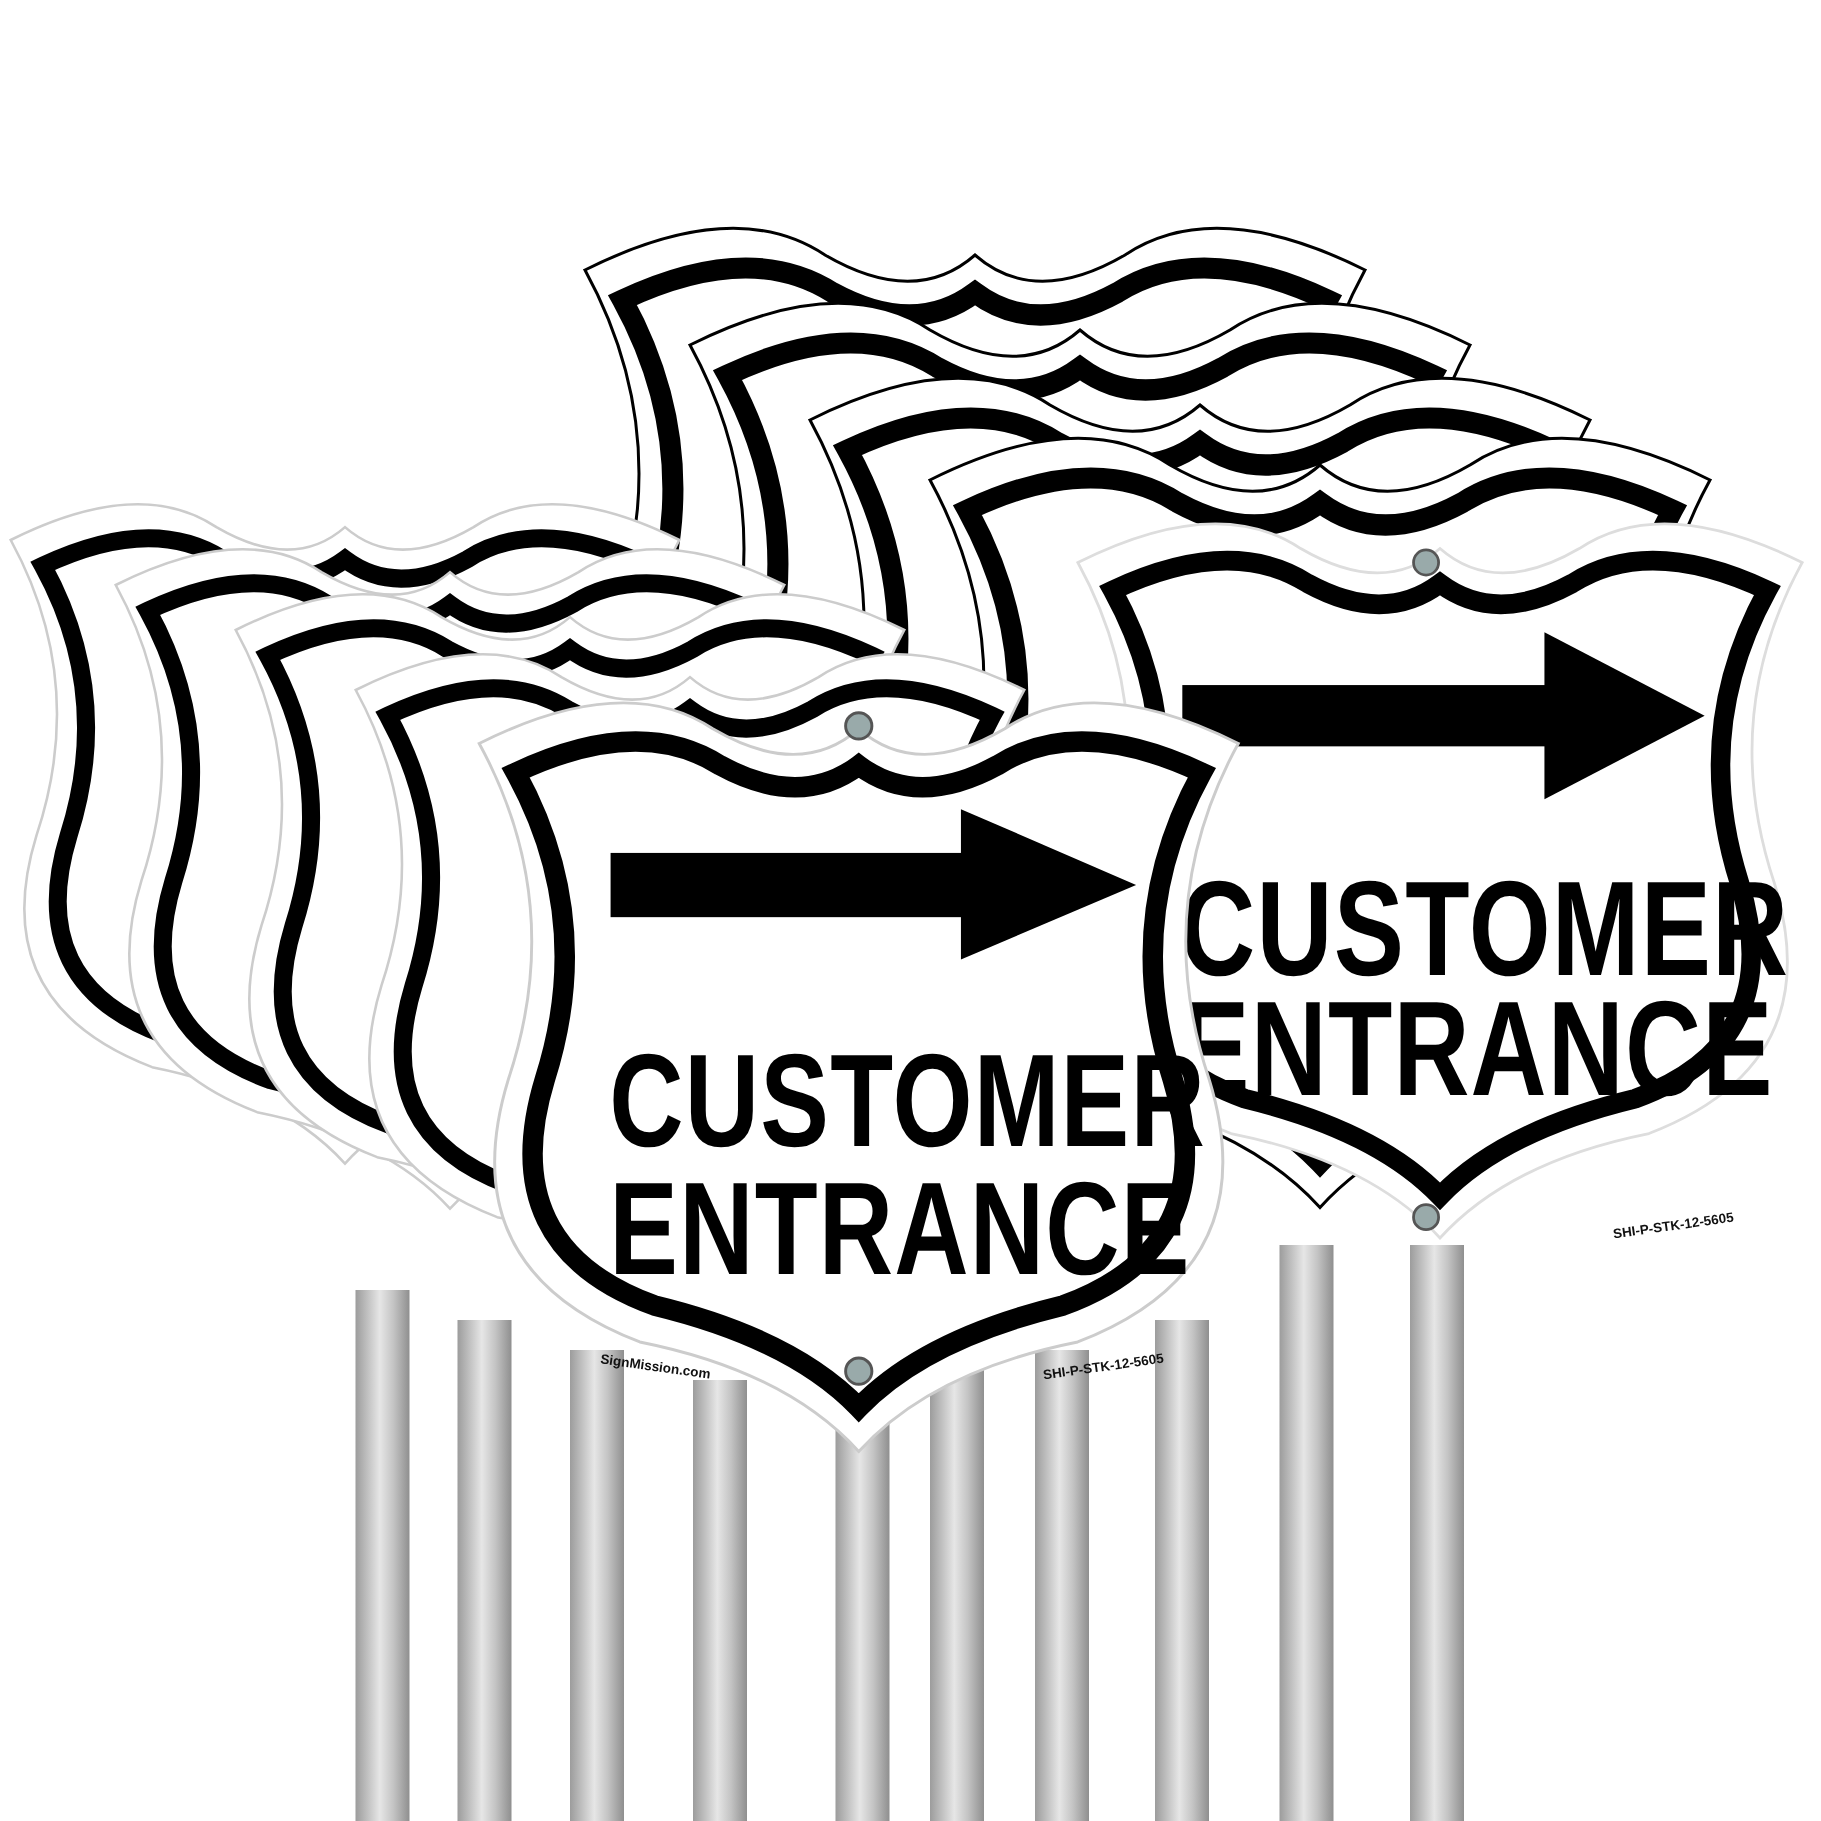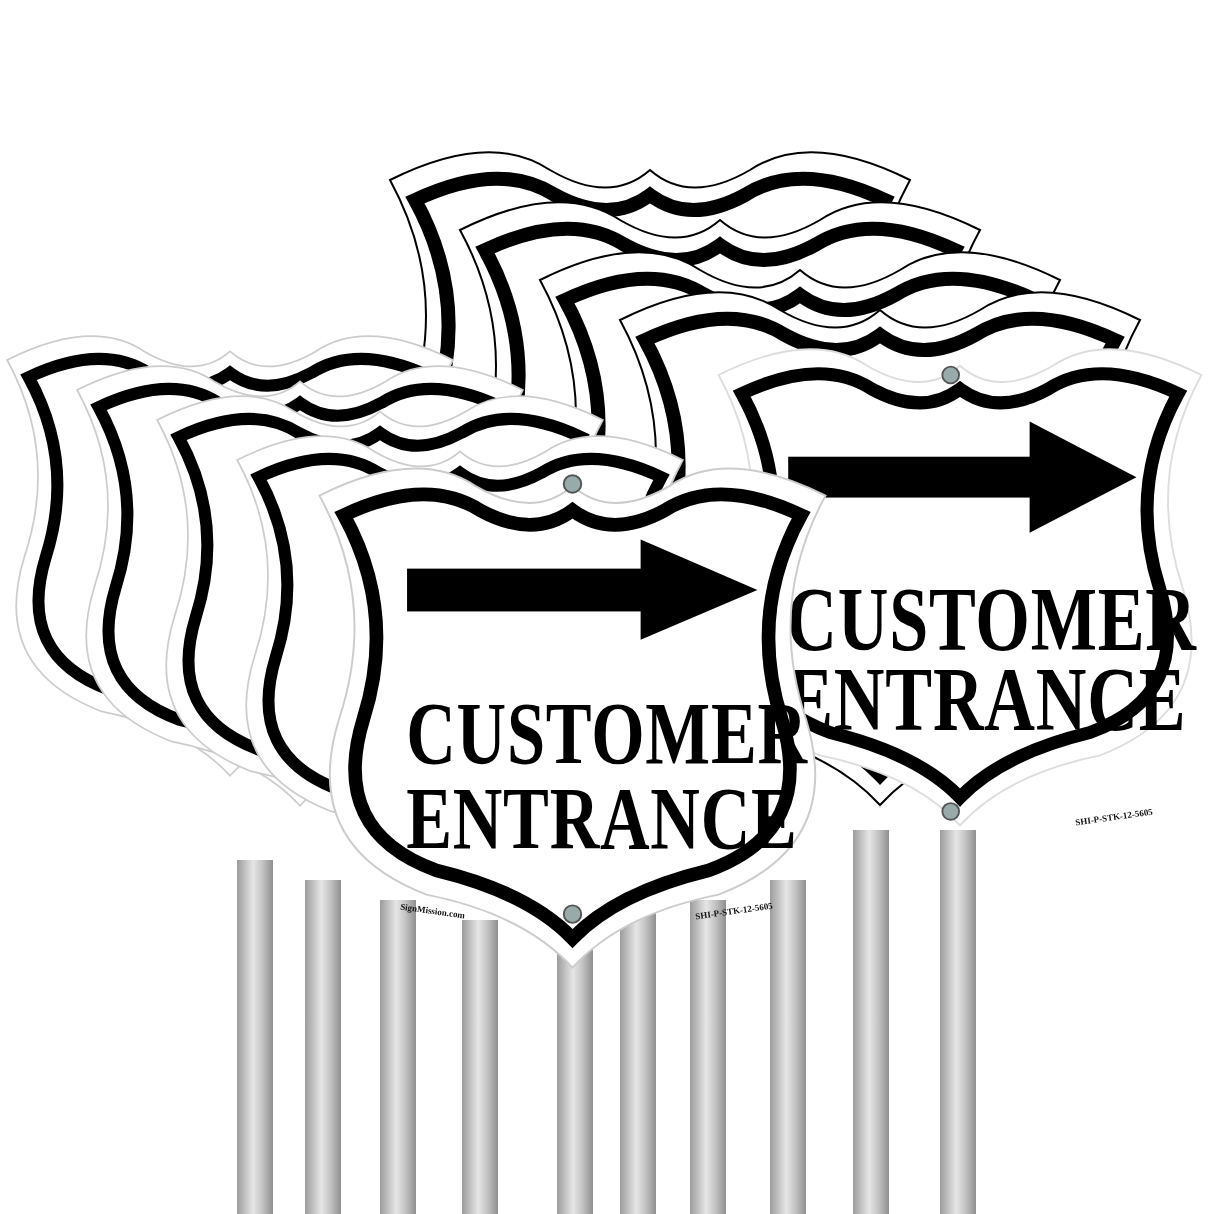--- a/index.html
+++ b/index.html
@@ -1,17 +1,17 @@
 <!DOCTYPE html>
 <html><head>
 <meta charset="utf-8">
 <style>
   html, body { margin: 0; padding: 0; background: #ffffff; }
   body { width: 1214px; height: 1214px; position: relative; overflow: hidden; font-family: "Liberation Sans", sans-serif; }
-  .scene { position: absolute; left: 0; top: 0; width: 1214px; height: 1214px; font-family: Liberation Serif, serif; }
+  .scene { position: absolute; left: 0; top: 0; width: 1214px; height: 1214px; }
   .sign { position: absolute; }
   .sign svg { display: block; overflow: visible; }
   .stake { position: absolute; width: 36px; background: linear-gradient(90deg, #9c9c9c, #e6e6e6 45%, #c4c4c4 70%, #8f8f8f); }
   .label-text { position: absolute; font-weight: bold; color: #000; text-align: center; line-height: 1; letter-spacing: 1px; transform: scaleX(0.78); transform-origin: center; white-space: nowrap; }
   .tiny { position: absolute; font-size: 9px; font-weight: bold; color: #111; white-space: nowrap; }
 </style>
 </head>
 <body>
 
 <div class="scene">

